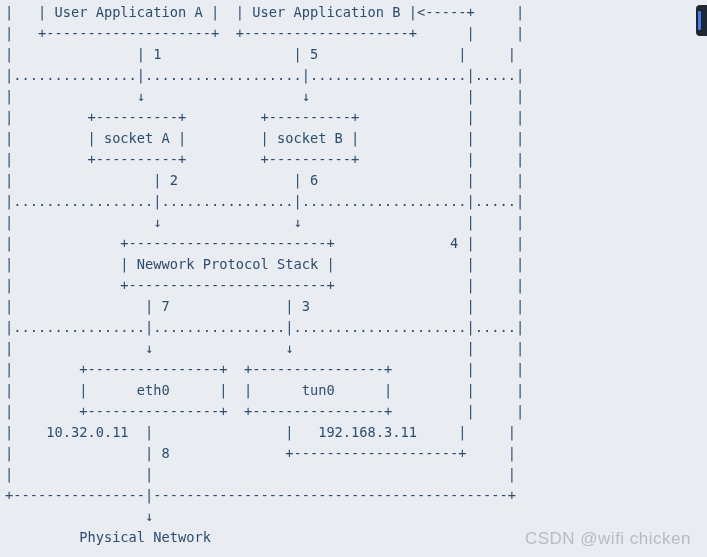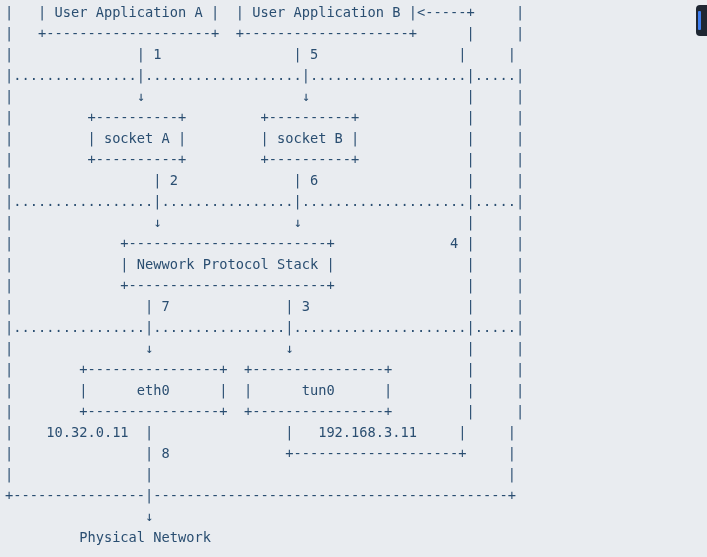--- a/index.html
+++ b/index.html
@@ -78,17 +78,18 @@
 |        +----------------+  +----------------+         |     |
 |        |      eth0      |  |      tun0      |         |     |
 |        +----------------+  +----------------+         |     |
 |    10.32.0.11  |                |   192.168.3.11     |     |
 |                | 8              +--------------------+     |
 |                |                                           |
 +----------------|-------------------------------------------+
                  ↓
          Physical Network</pre>
 
+  <div class="watermark">CSDN @wifi chicken</div>
 
   <div class="copy-btn">
     <span class="copy-glyph"></span>
   </div>
 </div>
 
 </body></html>

